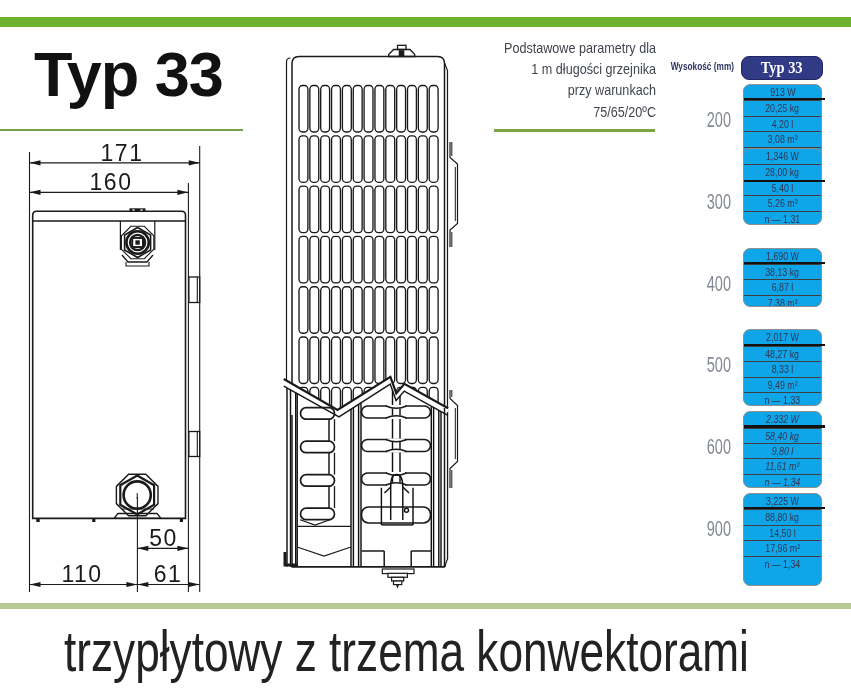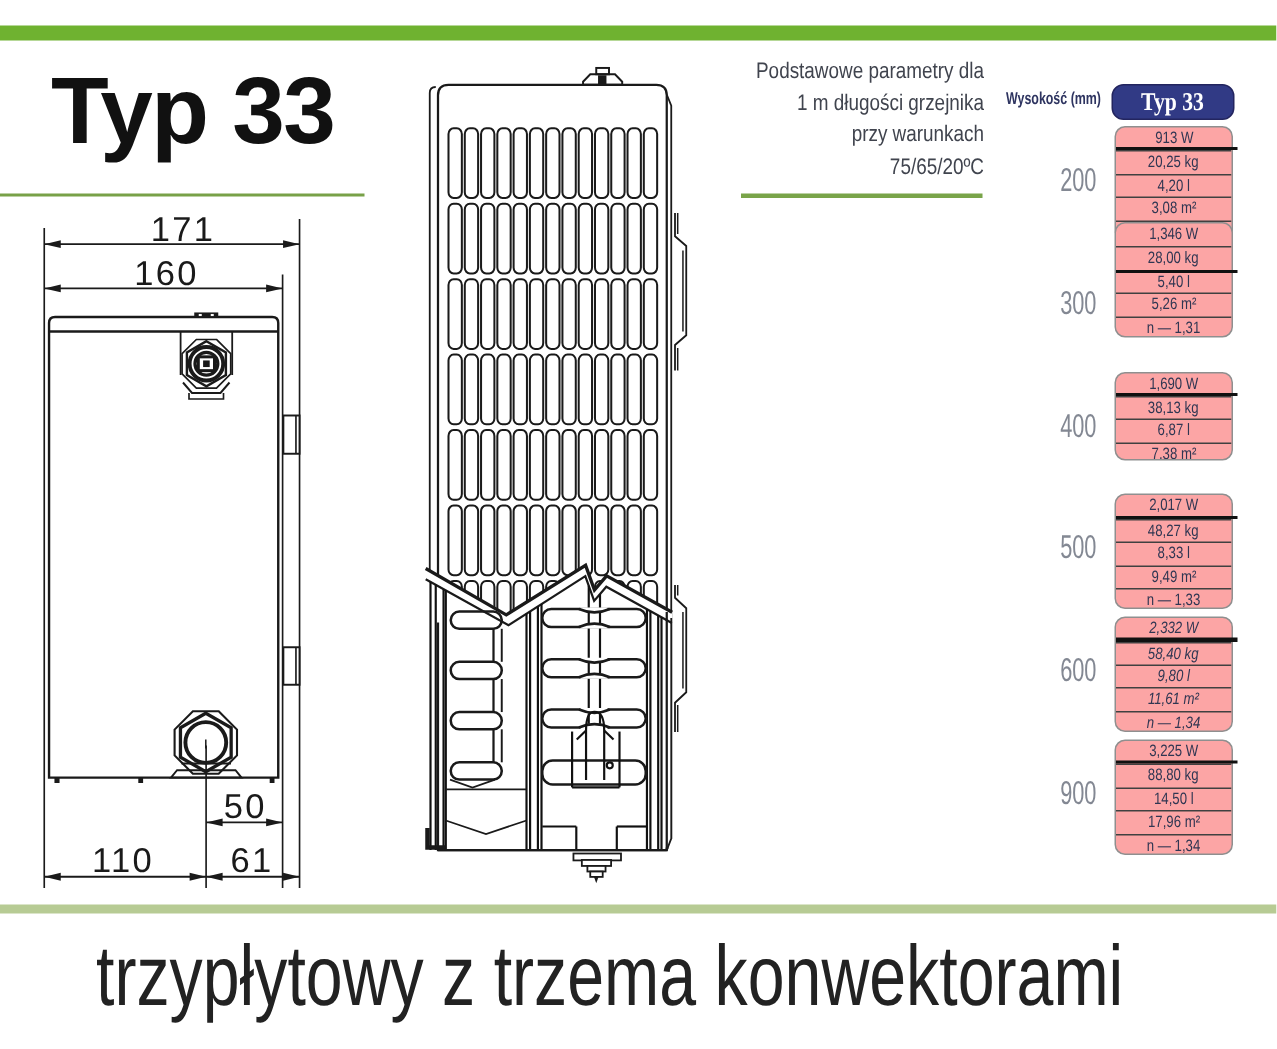--- a/index.html
+++ b/index.html
@@ -1,19 +1,19 @@
 <!DOCTYPE html>
 <html><head>
 <meta charset="utf-8">
 <style>
   html,body{margin:0;padding:0;}
   body{width:851px;height:699px;position:relative;background:#ffffff;overflow:hidden;
        font-family:"Liberation Sans",sans-serif;}
   .abs{position:absolute;}
-  .grp{left:743px;width:79px;background:#fca5a5;border:1px solid #8f8f8f;border-radius:7px;box-sizing:border-box;overflow:hidden;}
+  .grp{left:743px;width:79px;background:#0ea5e9;border:1px solid #8f8f8f;border-radius:7px;box-sizing:border-box;overflow:hidden;}
   .cell{height:15.4px;line-height:15.4px;text-align:center;font-size:11px;color:#303652;border-top:1px solid #404040;box-sizing:border-box;}
   .grp .cell:first-child{border-top:none;}
   .cell span{display:inline-block;transform:scaleX(0.8);transform-origin:50% 0;}
 </style>
 </head>
 <body>
 
 <div class="abs" style="left:0;top:17px;width:851px;height:9.5px;background:#6fb230;"></div>
 
 <div class="abs" style="left:34px;top:38px;font-size:63px;font-weight:bold;color:#111;letter-spacing:-1px;">Typ&nbsp;33</div>
@@ -78,21 +78,21 @@
 <div class="abs grp" style="top:411.2px;height:77px;font-style:italic;">
   <div class="cell"><span>2,332 W</span></div>
   <div class="cell"><span>58,40 kg</span></div>
   <div class="cell"><span>9,80 l</span></div>
   <div class="cell"><span>11,61 m²</span></div>
   <div class="cell"><span>n — 1,34</span></div>
 </div>
 
 <div class="abs" style="left:631px;top:516.0px;width:100px;text-align:right;font-size:22px;color:#838893;transform:scaleX(0.66);transform-origin:100% 0;">900</div>
 
-<div class="abs grp" style="top:493.0px;height:77px;">
+<div class="abs grp" style="top:493.0px;height:93px;">
   <div class="cell"><span>3,225 W</span></div>
   <div class="cell"><span>88,80 kg</span></div>
   <div class="cell"><span>14,50 l</span></div>
   <div class="cell"><span>17,96 m²</span></div>
   <div class="cell"><span>n — 1,34</span></div>
 </div>
 
 <div class="abs" style="left:744px;top:98.2px;width:81px;height:2.2px;background:#111;"></div>
 <div class="abs" style="left:744px;top:180.0px;width:81px;height:2.2px;background:#111;"></div>
 <div class="abs" style="left:744px;top:261.8px;width:81px;height:2.2px;background:#111;"></div>

